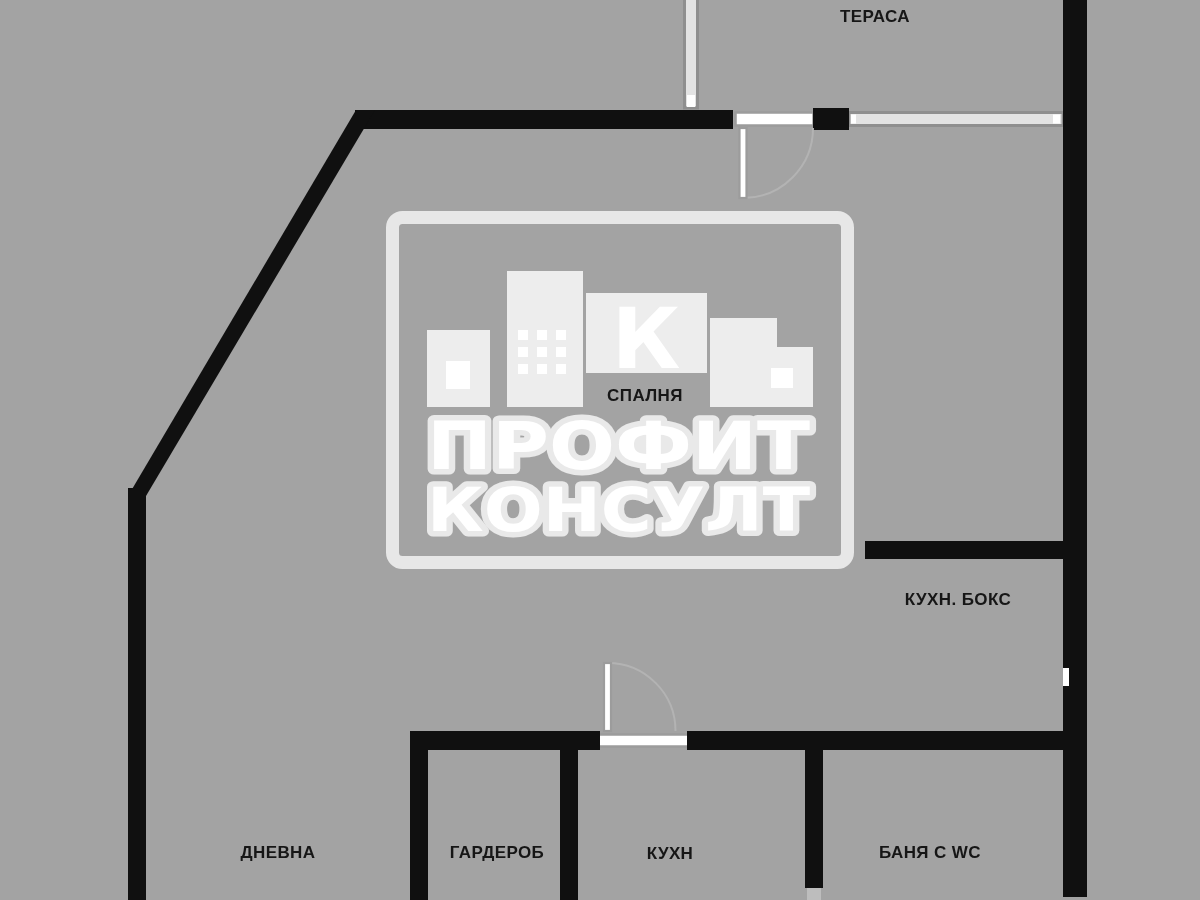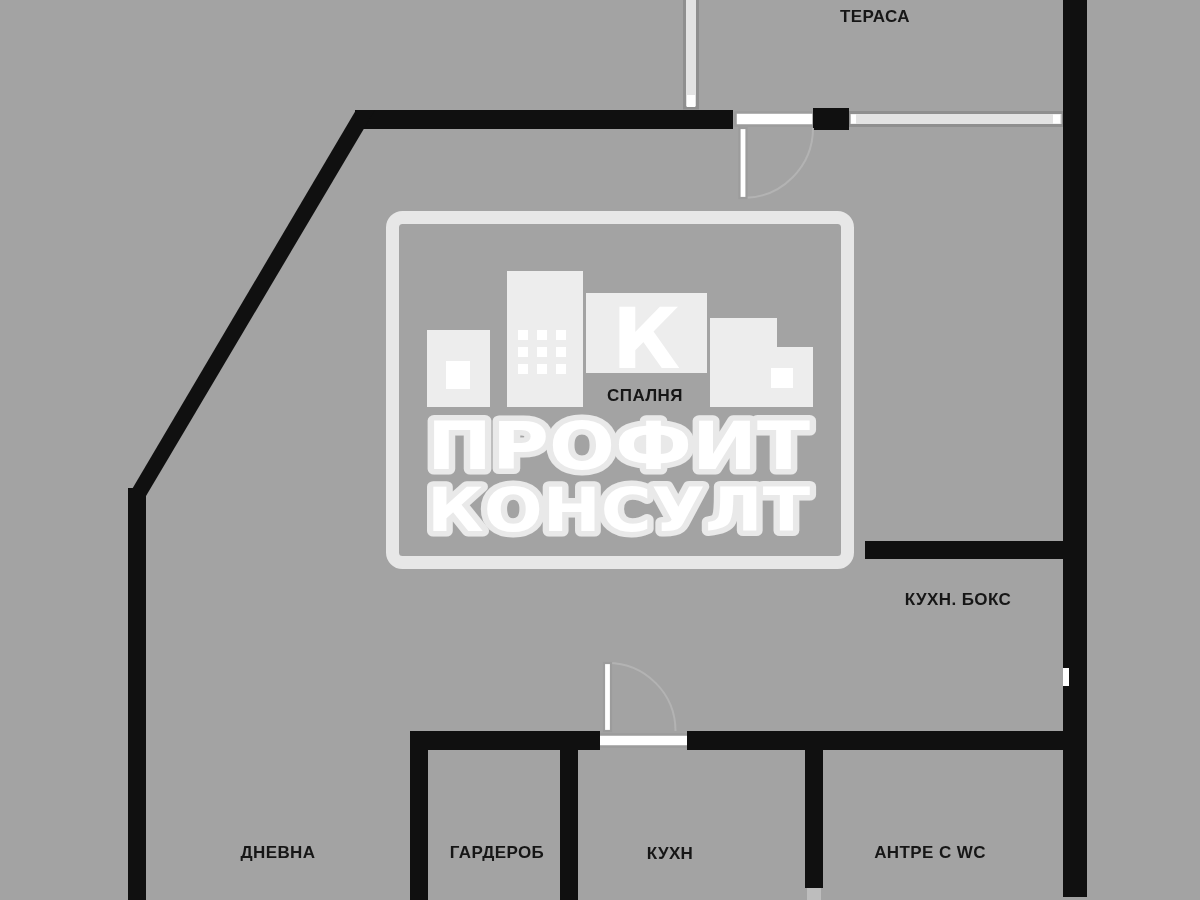--- a/index.html
+++ b/index.html
@@ -104,14 +104,14 @@
       <rect x="604" y="663" width="7" height="68" fill="#ffffff" stroke="#9c9c9c" stroke-width="2.2"></rect>
     </g>
   </svg>
 
   <div class="room-label" style="left:875px;top:17px;">ТЕРАСА</div>
   <div class="room-label" style="left:645px;top:396px;">СПАЛНЯ</div>
   <div class="room-label" style="left:958px;top:600px;">КУХН. БОКС</div>
   <div class="room-label" style="left:278px;top:853px;">ДНЕВНА</div>
   <div class="room-label" style="left:497px;top:853px;">ГАРДЕРОБ</div>
   <div class="room-label" style="left:670px;top:854px;">КУХН</div>
-  <div class="room-label" style="left:930px;top:853px;">АНТРЕ С WC</div>
+  <div class="room-label" style="left:930px;top:853px;">БАНЯ С WC</div>
 </div>
 
 </body></html>

